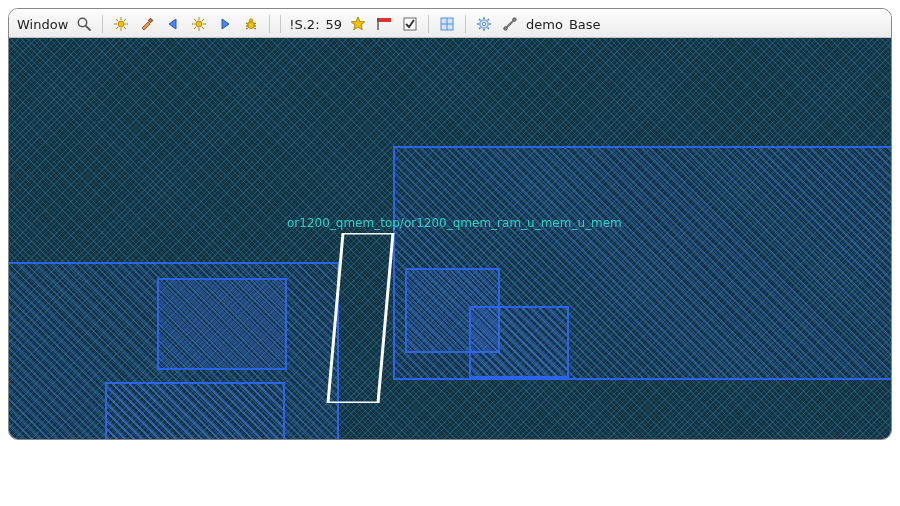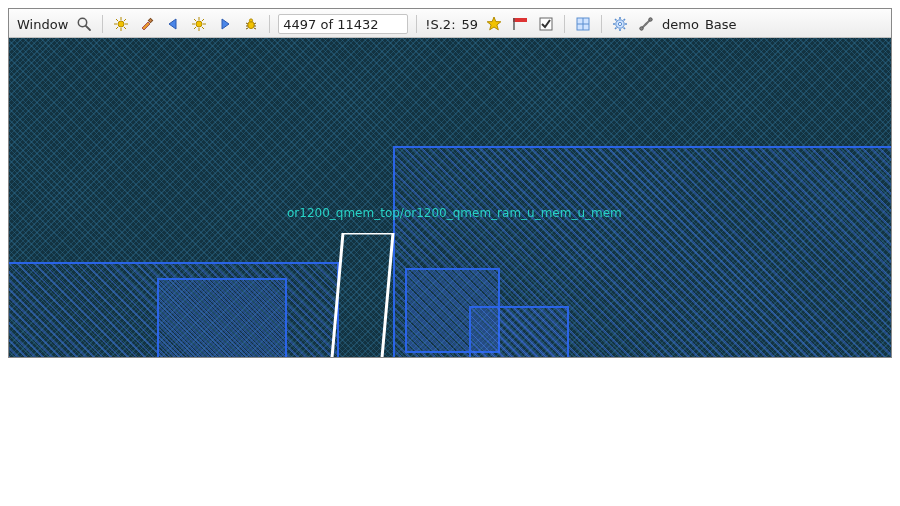--- a/index.html
+++ b/index.html
@@ -10,24 +10,24 @@
     font-family: "DejaVu Sans", "Liberation Sans", Arial, sans-serif;
     font-size: 13px;
     background: #fff;
     overflow: hidden;
   }
   .frame {
     position: absolute;
     left: 8px;
     top: 8px;
     width: 884px;
-    height: 350px;
+    height: 432px;
     box-sizing: border-box;
     border: 1px solid #888;
-    border-radius: 0;
+    border-radius: 10px;
     overflow: hidden;
   }
 
   
   .toolbar {
     display: flex;
     align-items: center;
     height: 26px;
     padding: 2px 6px 0 8px;
     background: linear-gradient(#fdfdfd, #ececec);
@@ -202,21 +202,20 @@
             <line x1="3" y1="13" x2="5" y2="12"></line>
           <line x1="13" y1="7" x2="11" y2="8"></line>
             <line x1="13" y1="10" x2="11" y2="10"></line>
             <line x1="13" y1="13" x2="11" y2="12"></line>
         </g>
       </svg>
     </span>
 
     <span class="sep"></span>
 
-    <input class="counter" value="4497 of 11432" style="">
 
     <span class="sep"></span>
 
     <span class="txt">!S.2:</span>
     <span class="txt">59</span>
 
     <span class="btn" title="Star">
       <svg width="16" height="16" viewBox="0 0 16 16">
         <path class="gold" d="M8 1 L9.8 5.6 L14.8 5.8 L10.9 8.9 L12.3 13.8 L8 11 L3.7 13.8 L5.1 8.9 L1.2 5.8 L6.2 5.6 Z"></path>
       </svg>
@@ -287,15 +286,15 @@
 
     <div class="region" style="left:384px; top:108px; width:520px; height:234px; border-right:none;"></div>
 
     <div class="region" style="left:396px; top:230px; width:95px; height:85px;"></div>
     <div class="region" style="left:460px; top:268px; width:100px; height:72px;"></div>
 
     <svg class="sel-shape" style="left:313px; top:195px; width:80px; height:170px;" viewBox="0 0 80 170">
       <polygon points="21,0 71,0 56,170 6,170" fill="none" stroke="#ffffff" stroke-width="3"></polygon>
     </svg>
 
-    <span class="net-label" style="left:278px; top:168px;">or1200_qmem_top/or1200_qmem_ram_u_mem_u_mem</span>
+    <span class="net-label" style="left:278px; top:178px;">or1200_qmem_top/or1200_qmem_ram_u_mem_u_mem</span>
   </div>
 </div>
 
 </body></html>

